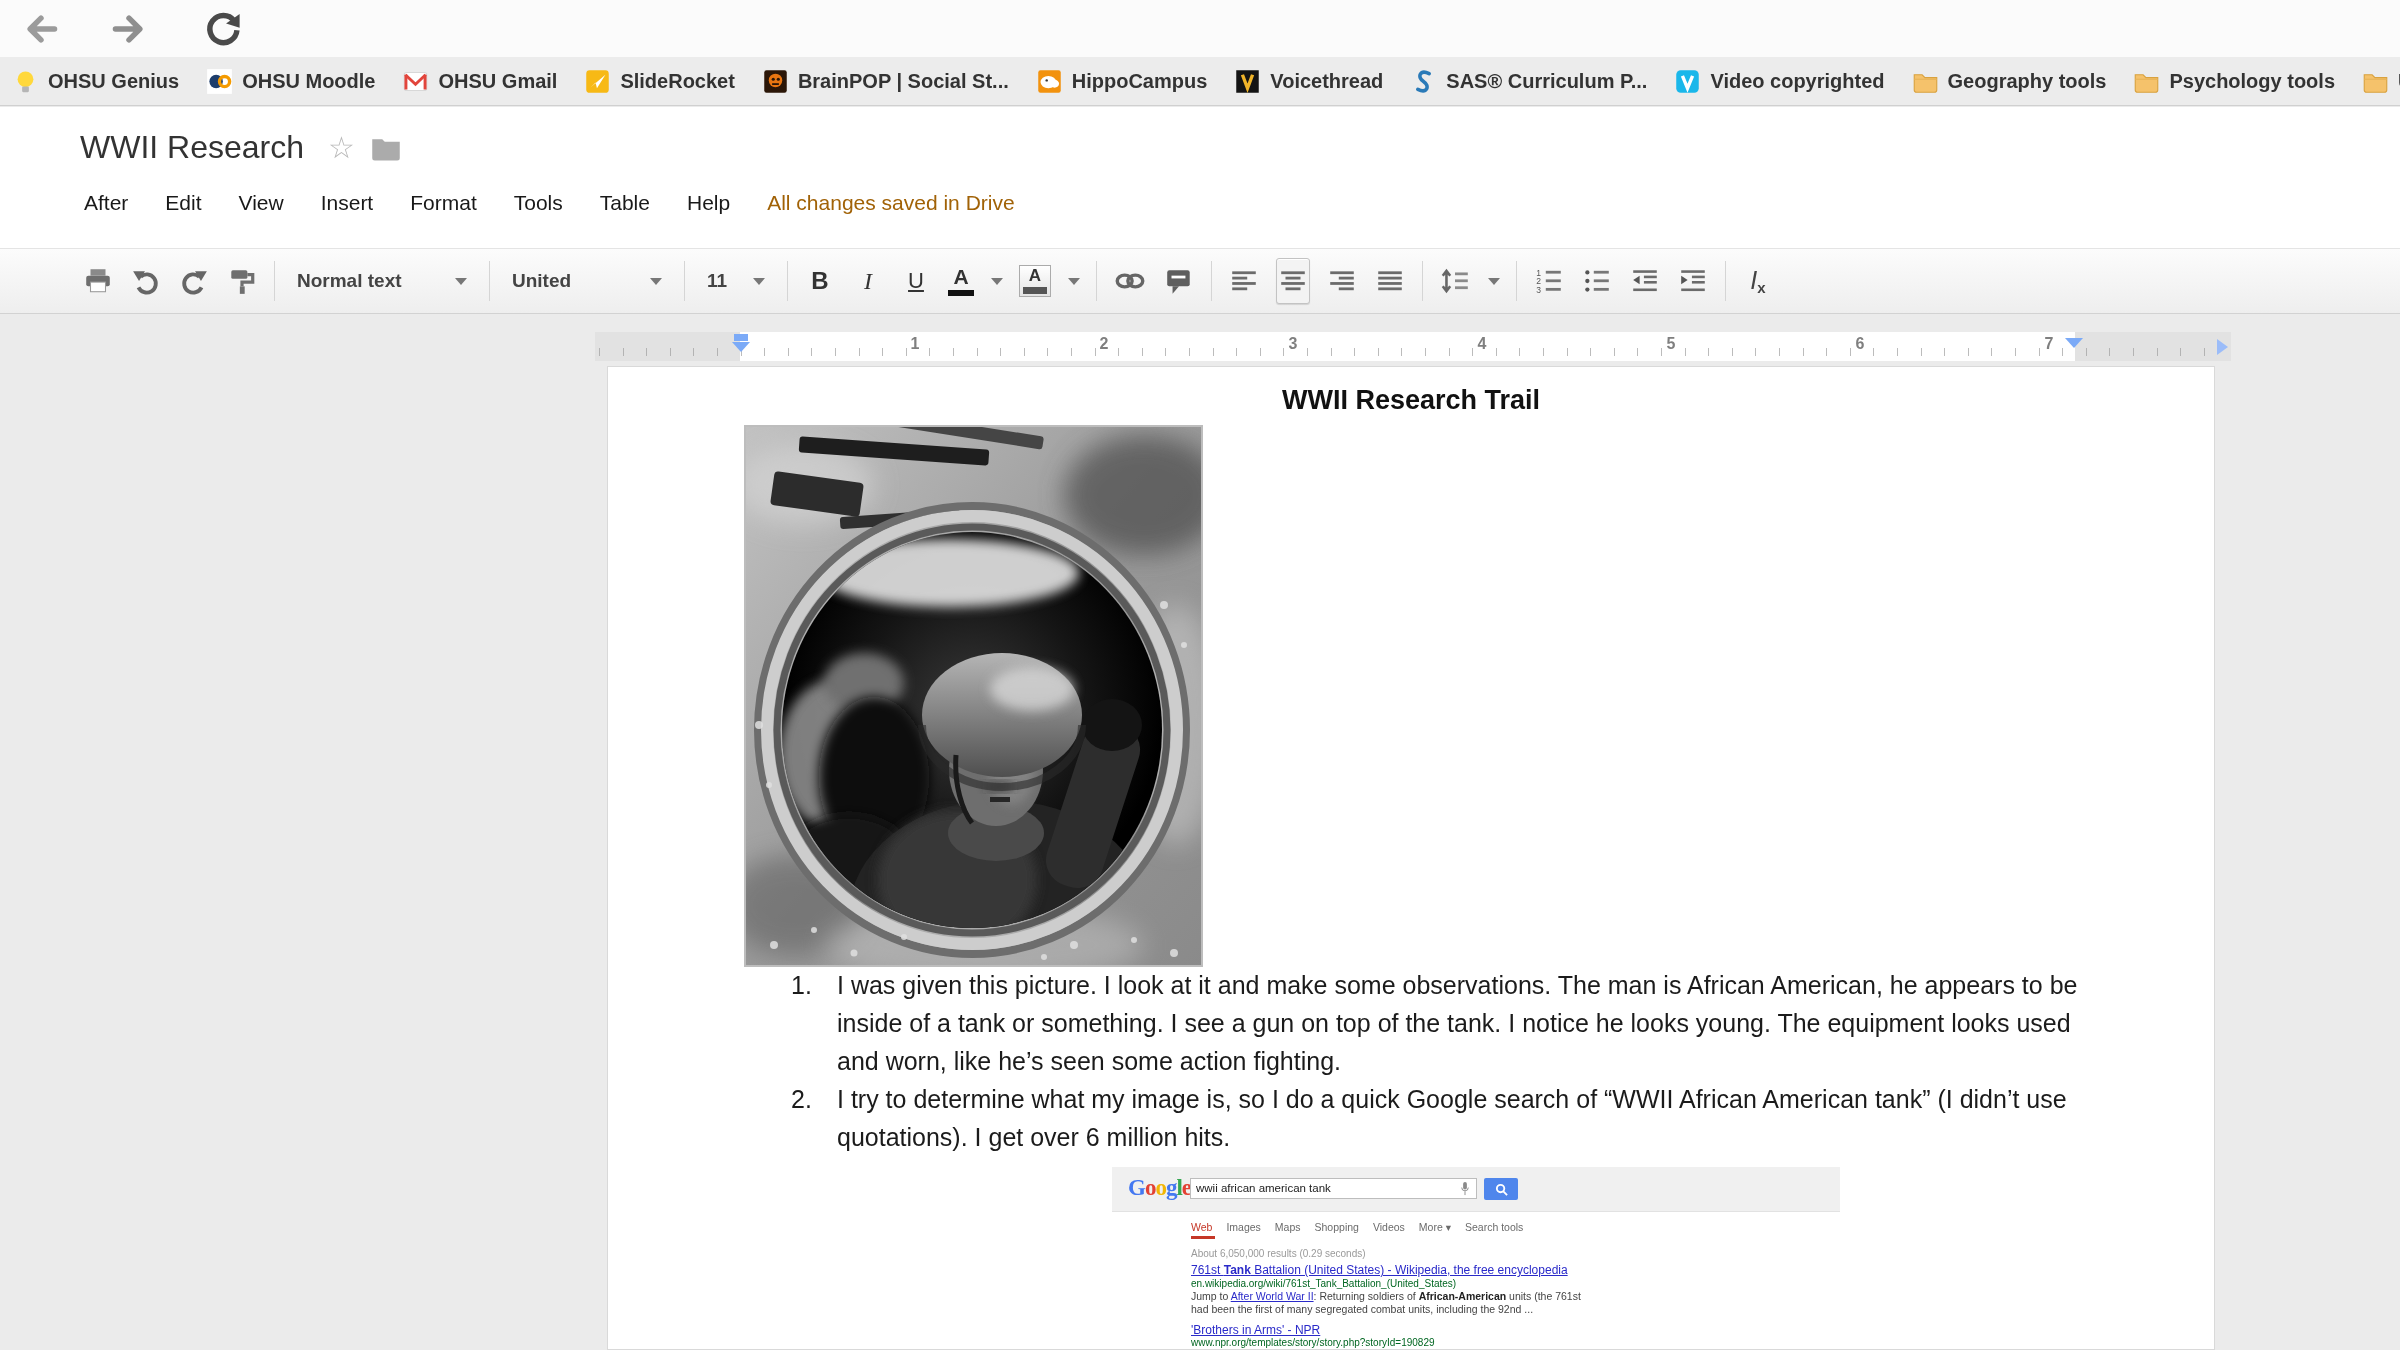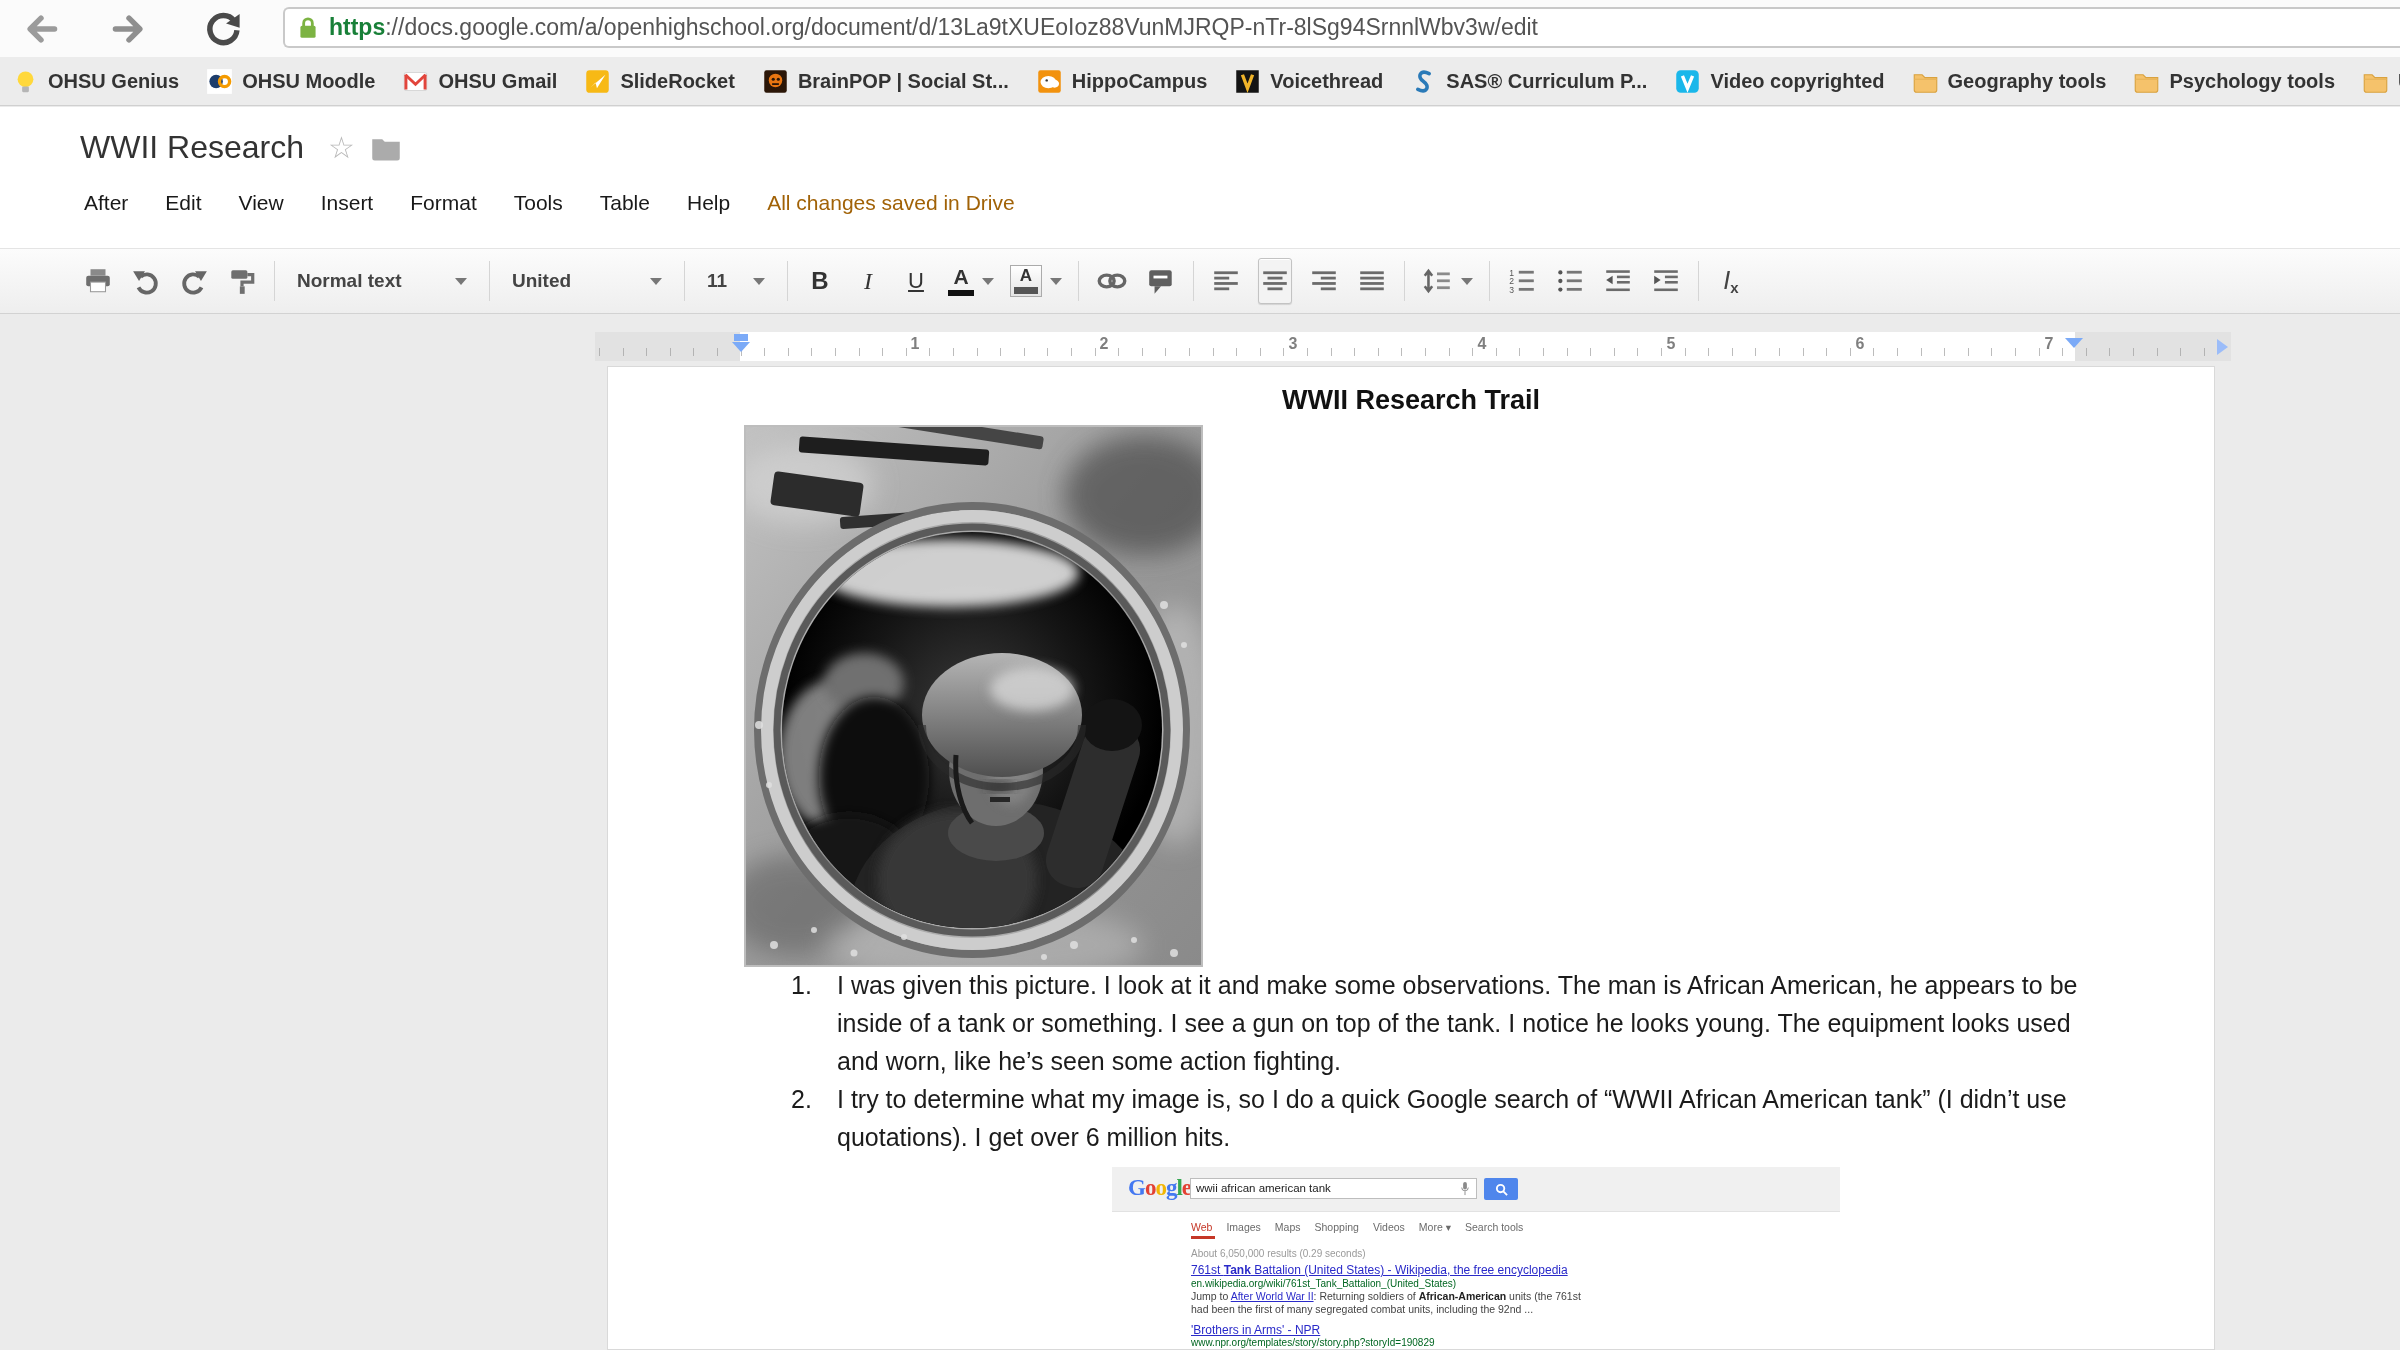--- a/index.html
+++ b/index.html
@@ -26,21 +26,21 @@
   .dtitle{position:absolute;left:80px;top:22px;font-size:32px;color:#333;display:flex;align-items:center;gap:16px}
   .dtitle .star{font-size:30px;color:#b9b9b9;margin-left:8px}
   .menus{position:absolute;left:84px;top:84px;display:flex;gap:37px;font-size:21px;color:#191919;align-items:center}
   .menus .mitem{cursor:default}
   .status{color:#a16207;}
   
   .toolbar{position:absolute;left:0;top:248px;width:2400px;height:66px;
            background:linear-gradient(#fcfcfc,#eeeeee);border-top:1px solid #e4e4e4;
            border-bottom:1px solid #d2d2d2;display:flex;align-items:center;gap:16px;
            padding-left:82px;box-sizing:border-box}
-  .tbtn{display:flex;align-items:center;justify-content:center;height:44px;min-width:32px;border-radius:3px;gap:8px}
+  .tbtn{display:flex;align-items:center;justify-content:center;height:44px;min-width:32px;border-radius:3px;gap:17px}
   .tbtn.sel{background:#f3f3f3;border:1px solid #c3c3c3;box-shadow:0 1px 1px rgba(0,0,0,.12), inset 0 1px 0 #fff}
   .tdiv{width:1px;height:40px;background:#d5d5d5;flex:none}
   .tlabel{font-size:19px;font-weight:bold;color:#444;white-space:nowrap}
   .caret{width:0;height:0;border-left:6px solid transparent;border-right:6px solid transparent;border-top:7px solid #777}
   .glyphB{font-size:24px;font-weight:bold;color:#333}
   .glyphI{font-size:24px;font-style:italic;font-family:"Liberation Serif",serif;color:#333}
   .glyphU{font-size:22px;text-decoration:underline;color:#333}
   .colorA{display:flex;flex-direction:column;align-items:center}
   .colorA .a{font-size:21px;font-weight:bold;color:#333;line-height:22px}
   .colorA .bar{width:26px;height:6px;background:#111;margin-top:2px}
@@ -100,28 +100,20 @@
   <svg class="navbtn" style="left:22px" viewBox="0 0 28 28">
     <path d="M24 14 H8 M14 6 L6 14 L14 22" stroke="#9b9b9b" stroke-width="4" fill="none" stroke-linecap="round" stroke-linejoin="round"></path>
   </svg>
   <svg class="navbtn" style="left:110px" viewBox="0 0 28 28">
     <path d="M4 14 H20 M14 6 L22 14 L14 22" stroke="#8f8f8f" stroke-width="4" fill="none" stroke-linecap="round" stroke-linejoin="round"></path>
   </svg>
   <svg class="navbtn" style="left:203px" viewBox="0 0 28 28">
     <path d="M23 8 A10 10 0 1 0 25 15" stroke="#4a4a4a" stroke-width="4" fill="none"></path>
     <polygon points="27,3 27,13 17,10" fill="#4a4a4a"></polygon>
   </svg>
-  <div class="urlbar">
-    <svg width="26" height="26" viewBox="0 0 24 24">
-      <path d="M8 11 V7.5 a4 4 0 0 1 8 0 V11" stroke="#7cb342" stroke-width="2.6" fill="none"></path>
-      <rect x="5" y="10" width="14" height="11" rx="1.5" fill="#7cb342"></rect>
-    </svg>
-    <span class="scheme">https</span>
-      <span>://docs.google.com/a/openhighschool.org/document/d/13La9tXUEoIoz88VunMJRQP-nTr-8lSg94SrnnlWbv3w/edit</span>
-  </div>
 </div>
 
 <div class="bookmarks">
   <div class="bm">
     <svg viewBox="0 0 24 24">
         <circle cx="12" cy="10" r="7" fill="#ffd83b"></circle>
         <rect x="9" y="16.5" width="6" height="5" rx="1" fill="#b5b5b5"></rect>
       </svg>
     <span>OHSU Genius</span>
   </div>

